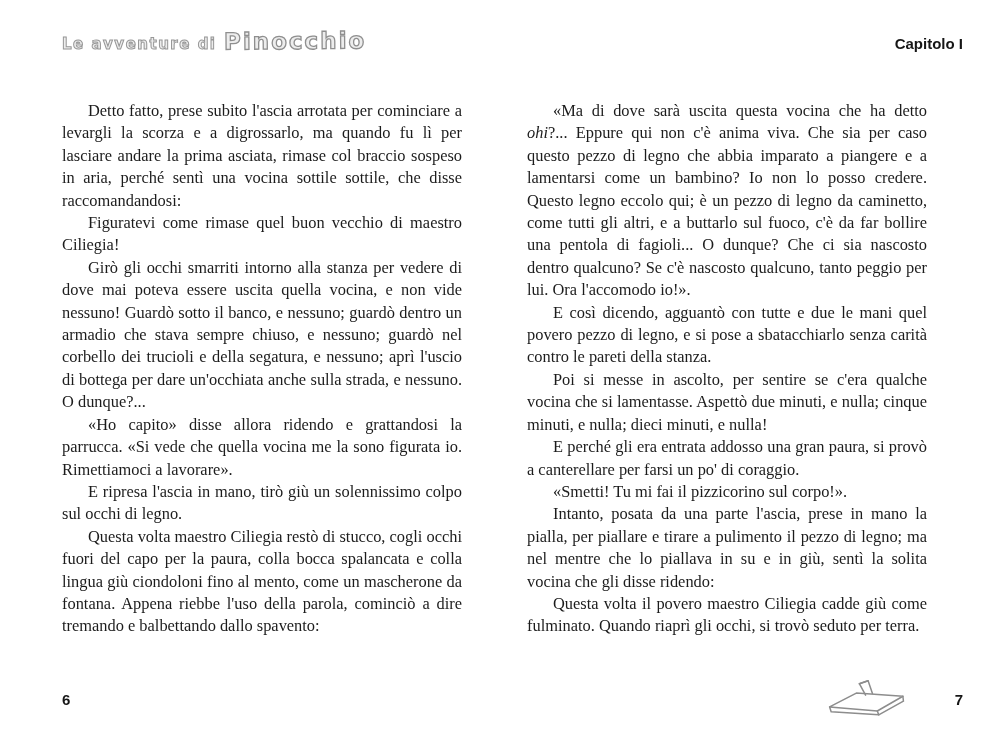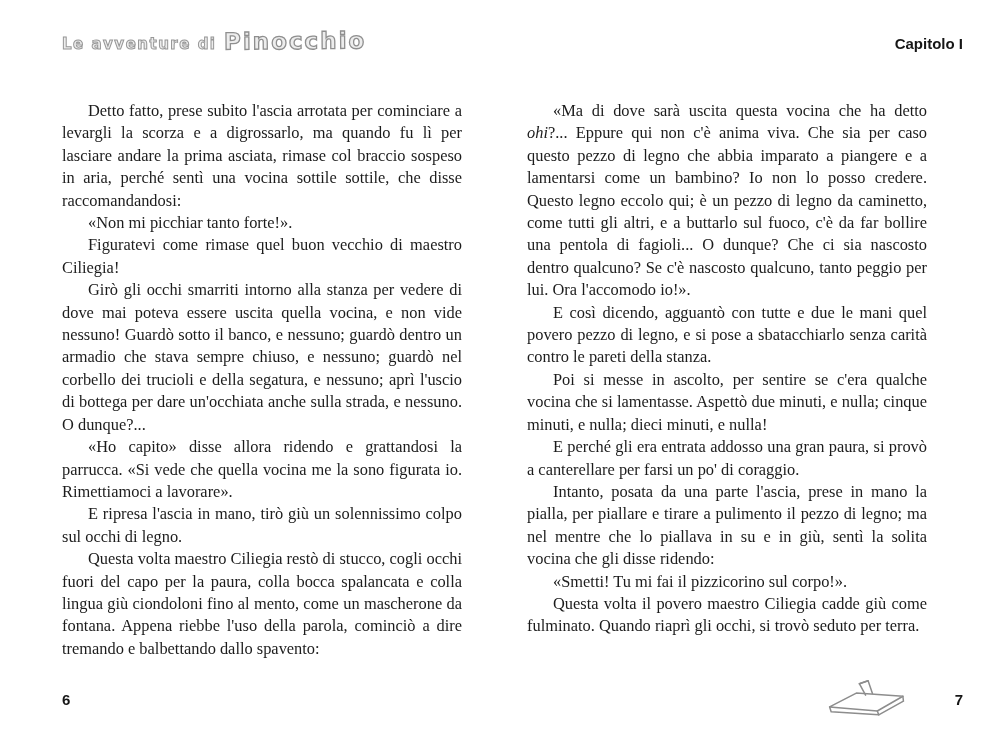--- a/index.html
+++ b/index.html
@@ -99,34 +99,33 @@
   <header class="running-head">
     <div class="head-left">
       <span class="series-small">Le avventure di</span><span class="series-large">Pinocchio</span>
     </div>
     <div class="head-right">Capitolo I</div>
   </header>
 
   <main class="spread">
     <section class="page-col" id="left-col">
         <p><span>Detto fatto, prese subito l'ascia arrotata per cominciare a levargli la scorza e a digrossarlo, ma quando fu lì per lasciare andare la prima asciata, rimase col braccio sospeso in aria, perché sentì una vocina sottile sottile, che disse raccomandandosi:</span></p>
-        <p><span>«Non mi picchiar tanto forte!».</span></p>
         <p><span>Figuratevi come rimase quel buon vecchio di maestro Ciliegia!</span></p>
         <p><span>Girò gli occhi smarriti intorno alla stanza per vedere di dove mai poteva essere uscita quella vocina, e non vide nessuno! Guardò sotto il banco, e nessuno; guardò dentro un armadio che stava sempre chiuso, e nessuno; guardò nel corbello dei trucioli e della segatura, e nessuno; aprì l'uscio di bottega per dare un'occhiata anche sulla strada, e nessuno. O dunque?...</span></p>
         <p><span>«Ho capito» disse allora ridendo e grattandosi la parrucca. «Si vede che quella vocina me la sono figurata io. Rimettiamoci a lavorare».</span></p>
         <p><span>E ripresa l'ascia in mano, tirò giù un solennissimo colpo sul occhi di legno.</span></p>
         <p><span>Questa volta maestro Ciliegia restò di stucco, cogli occhi fuori del capo per la paura, colla bocca spalancata e colla lingua giù ciondoloni fino al mento, come un mascherone da fontana. Appena riebbe l'uso della parola, cominciò a dire tremando e balbettando dallo spavento:</span></p>
       </section>
     <section class="page-col" id="right-col">
         <p><span>«Ma di dove sarà uscita questa vocina che ha detto </span><span class="it">ohi</span><span>?... Eppure qui non c'è anima viva. Che sia per caso questo pezzo di legno che abbia imparato a piangere e a lamentarsi come un bambino? Io non lo posso credere. Questo legno eccolo qui; è un pezzo di legno da caminetto, come tutti gli altri, e a buttarlo sul fuoco, c'è da far bollire una pentola di fagioli... O dunque? Che ci sia nascosto dentro qualcuno? Se c'è nascosto qualcuno, tanto peggio per lui. Ora l'accomodo io!».</span></p>
         <p><span>E così dicendo, agguantò con tutte e due le mani quel povero pezzo di legno, e si pose a sbatacchiarlo senza carità contro le pareti della stanza.</span></p>
         <p><span>Poi si messe in ascolto, per sentire se c'era qualche vocina che si lamentasse. Aspettò due minuti, e nulla; cinque minuti, e nulla; dieci minuti, e nulla!</span></p>
         <p><span>E perché gli era entrata addosso una gran paura, si provò a canterellare per farsi un po' di coraggio.</span></p>
+        <p><span>«Smetti! Tu mi fai il pizzicorino sul corpo!».</span></p>
         <p><span>Intanto, posata da una parte l'ascia, prese in mano la pialla, per piallare e tirare a pulimento il pezzo di legno; ma nel mentre che lo piallava in su e in giù, sentì la solita vocina che gli disse ridendo:</span></p>
-        <p><span>«Smetti! Tu mi fai il pizzicorino sul corpo!».</span></p>
         <p><span>Questa volta il povero maestro Ciliegia cadde giù come fulminato. Quando riaprì gli occhi, si trovò seduto per terra.</span></p>
       </section>
   </main>
 
   <div class="folio folio-left">6</div>
 
   <div class="illustration">
     <svg width="82" height="40" viewBox="0 0 82 40" fill="none" stroke="#8d8d8d" stroke-width="1.5" stroke-linecap="round" stroke-linejoin="round">
       <path d="M3 24 L31 13 L77 21 L50 33 Z"></path>
       <path d="M3 24 L4 29 L51 37 L50 33"></path>

